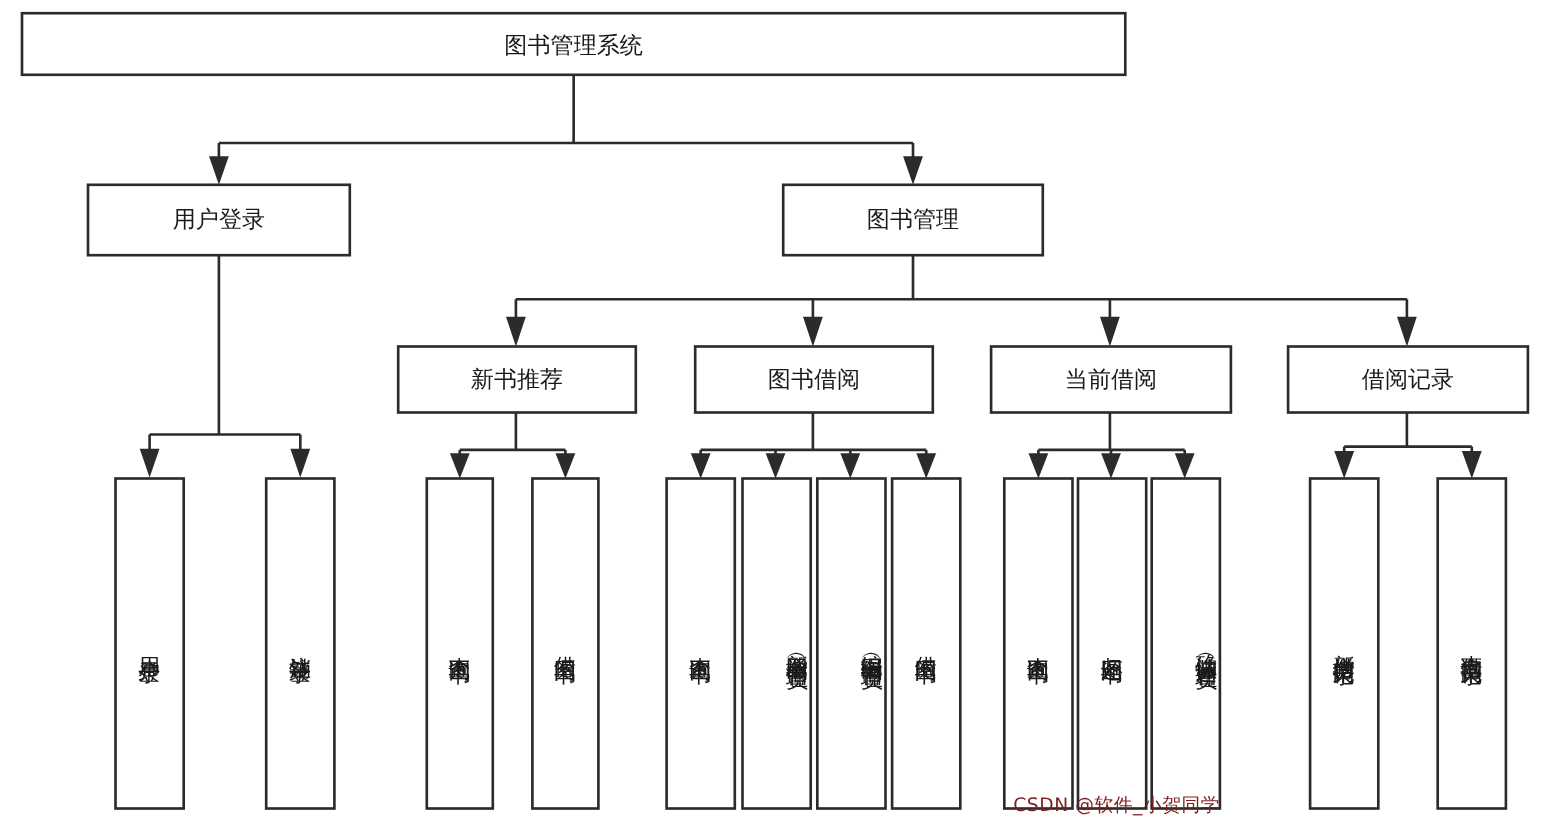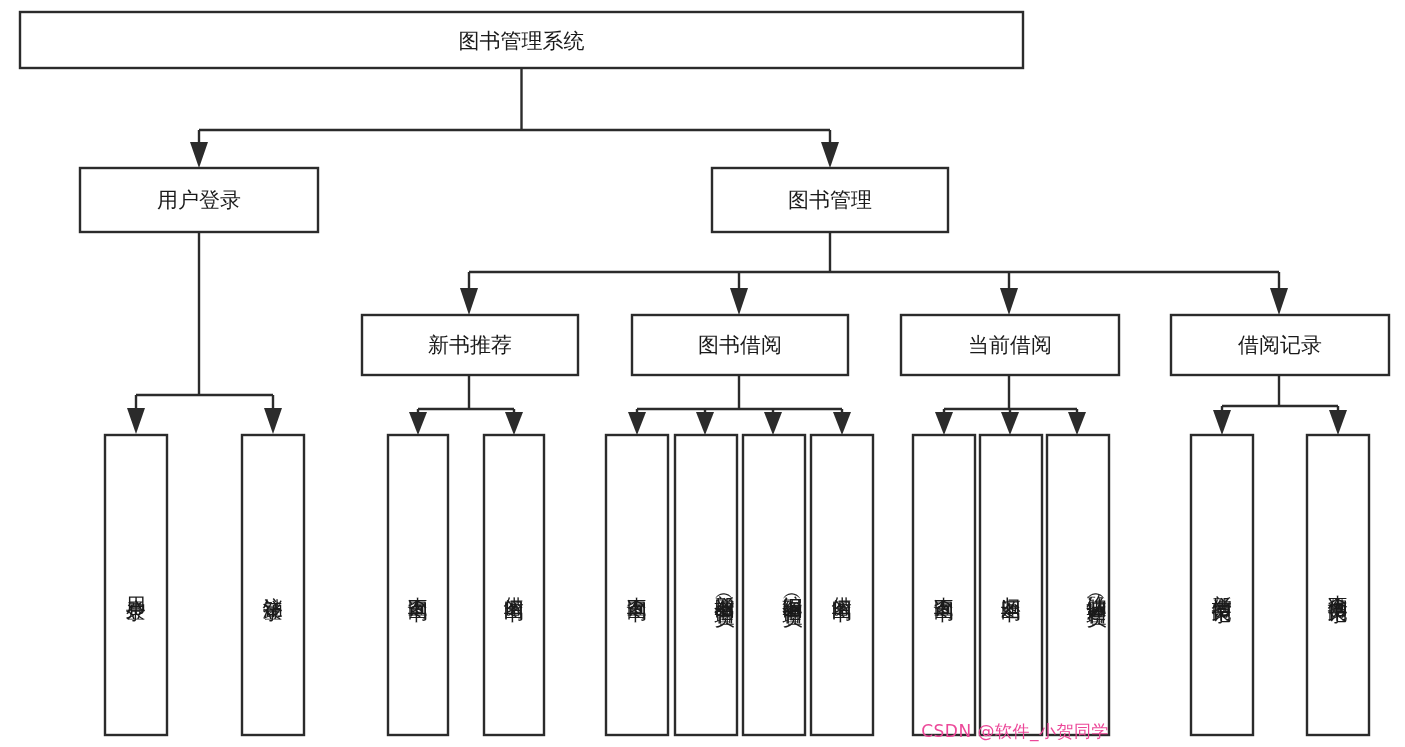--- a/index.html
+++ b/index.html
@@ -64,21 +64,21 @@
     text-align: center;
     white-space: pre;
     pointer-events: none;
   }
   #watermark {
     position: absolute;
     right: 10px;
     bottom: 4px;
     font-family: "DejaVu Sans", "Liberation Sans", sans-serif;
     font-size: 17px;
-    color: #ec4899;
+    color: #7f1d1d;
     letter-spacing: 0.5px;
     white-space: nowrap;
   }
 </style>
 </head>
 <body>
 
 <div id="diagram-root">
 
   <svg id="tree-svg" viewBox="0 0 1405 747">

